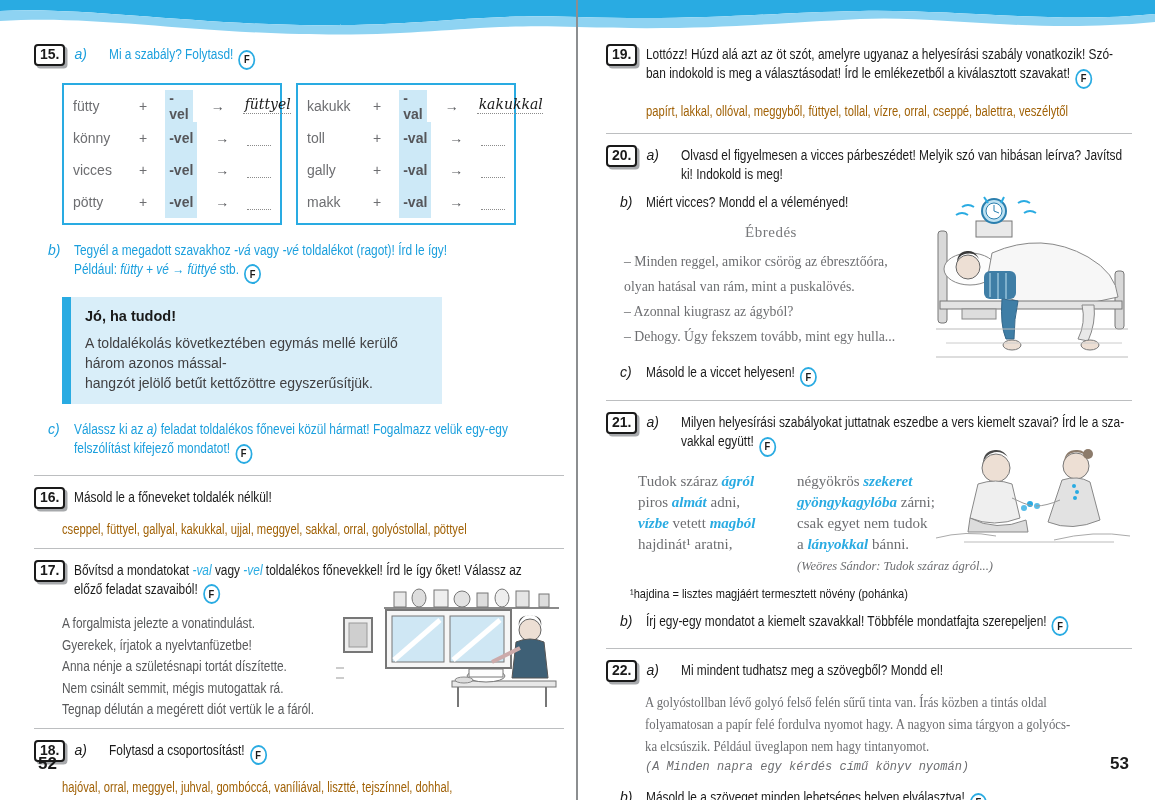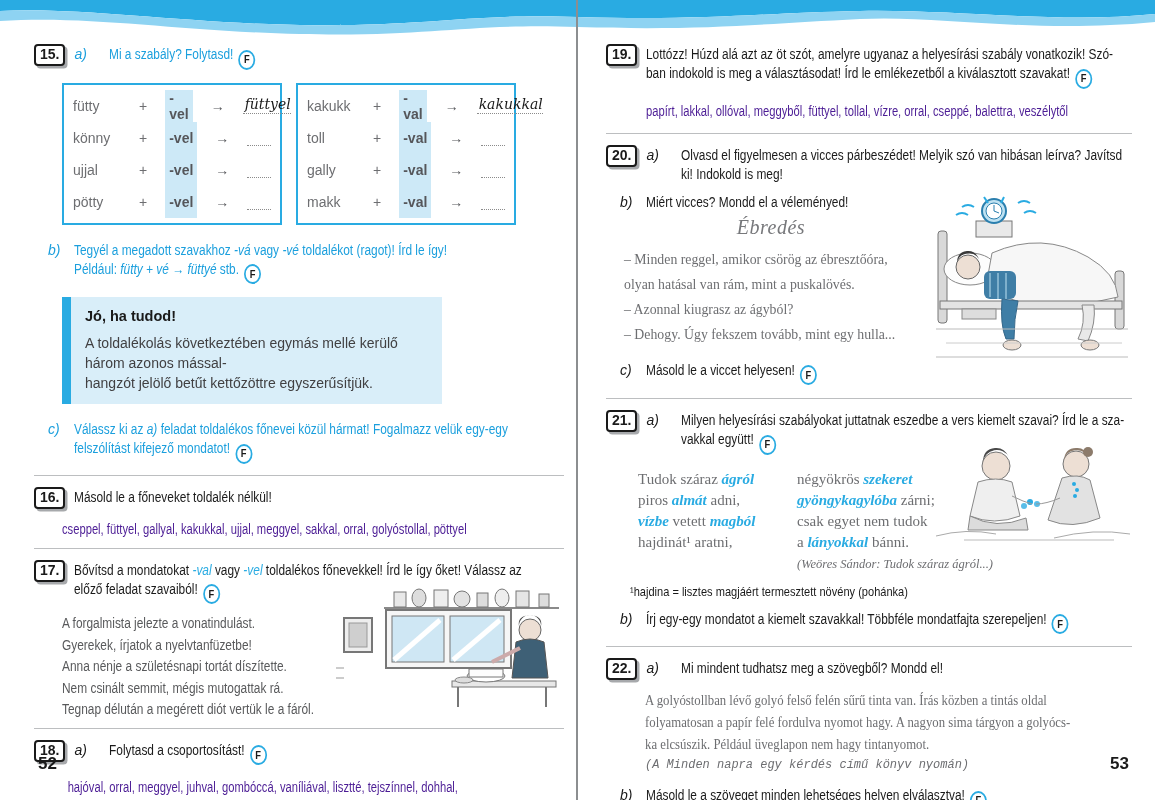--- a/index.html
+++ b/index.html
@@ -36,27 +36,27 @@
   .wrow .pl{color:#6d6e71;}
   .sfx{align-self:stretch;display:flex;align-items:center;margin:-8px 0;padding:0 4px;
        background:#cde9f7;font-weight:bold;color:#55565a;}
   .ar{color:#55565a;}
   .ansline{flex:1;border-bottom:1.5px dotted #8b8b8b;font-family:"DejaVu Serif",serif;
        font-style:italic;font-size:14px;color:#1a1a1a;line-height:13px;min-height:15px;padding-left:2px;}
   .infobox{margin:13px 0 0 28px;width:380px;background:#d9eef9;border-left:9px solid #29abe2;
        padding:9px 14px 11px;box-sizing:border-box;color:#414042;font-size:14px;line-height:20px;}
   .infobox .t{font-weight:bold;color:#1a1a1a;margin-bottom:7px;font-size:14.5px;}
 
-  .graylist{margin:12px 0 0 28px;color:#4c1d95;font-size:14px;text-align:center;}
+  .graylist{margin:12px 0 0 28px;color:#a16207;font-size:14px;}
   .sent{margin:9px 0 0 28px;color:#58595b;font-size:14px;line-height:21.5px;}
   .relblock{position:relative;}
 
   .serif{font-family:"Liberation Serif",serif;color:#6d6e71;}
-  .ebtitle{margin:4px 0 0;width:330px;text-align:center;font-family:"Liberation Serif",serif;
-       color:#77787b;font-size:20px;letter-spacing:.5px;font-style:italic;}
+  .ebtitle{margin:12px 0 0;width:330px;text-align:center;font-family:"Liberation Serif",serif;
+       color:#77787b;font-size:15px;letter-spacing:.5px;}
   .dialog{margin:8px 0 0 18px;width:330px;font-size:15px;line-height:25px;}
   .scond{display:block;transform:scaleX(.92);transform-origin:0 50%;white-space:nowrap;}
   .poem{display:flex;margin:14px 0 0 32px;font-size:15px;line-height:21px;}
   .poem .colL{width:159px;flex:0 0 auto;}
   .phl{color:#29abe2;font-style:italic;font-weight:bold;}
   .attr21{margin:4px 0 0 191px;font-family:"Liberation Serif",serif;font-style:italic;
        font-size:12.5px;color:#6d6e71;}
   .footnote{margin:12px 0 0 24px;font-size:13px;color:#1a1a1a;}
   .para{margin:9px 0 0 39px;width:468px;font-size:14.5px;line-height:22px;text-align:justify;}
   .attr22{margin:3px 0 0 39px;width:468px;text-align:left;font-family:Liberation Mono, monospace;
@@ -96,21 +96,21 @@
             <span class="ansline">füttyel</span>
           </div>
         <div class="wrow">
             <span class="w">könny</span>
             <span class="pl">+</span>
             <span class="sfx">-vel</span>
             <span class="ar">→</span>
             <span class="ansline"></span>
           </div>
         <div class="wrow">
-            <span class="w">ujjal</span>
+            <span class="w">vicces</span>
             <span class="pl">+</span>
             <span class="sfx">-vel</span>
             <span class="ar">→</span>
             <span class="ansline"></span>
           </div>
         <div class="wrow">
             <span class="w">pötty</span>
             <span class="pl">+</span>
             <span class="sfx">-vel</span>
             <span class="ar">→</span>

